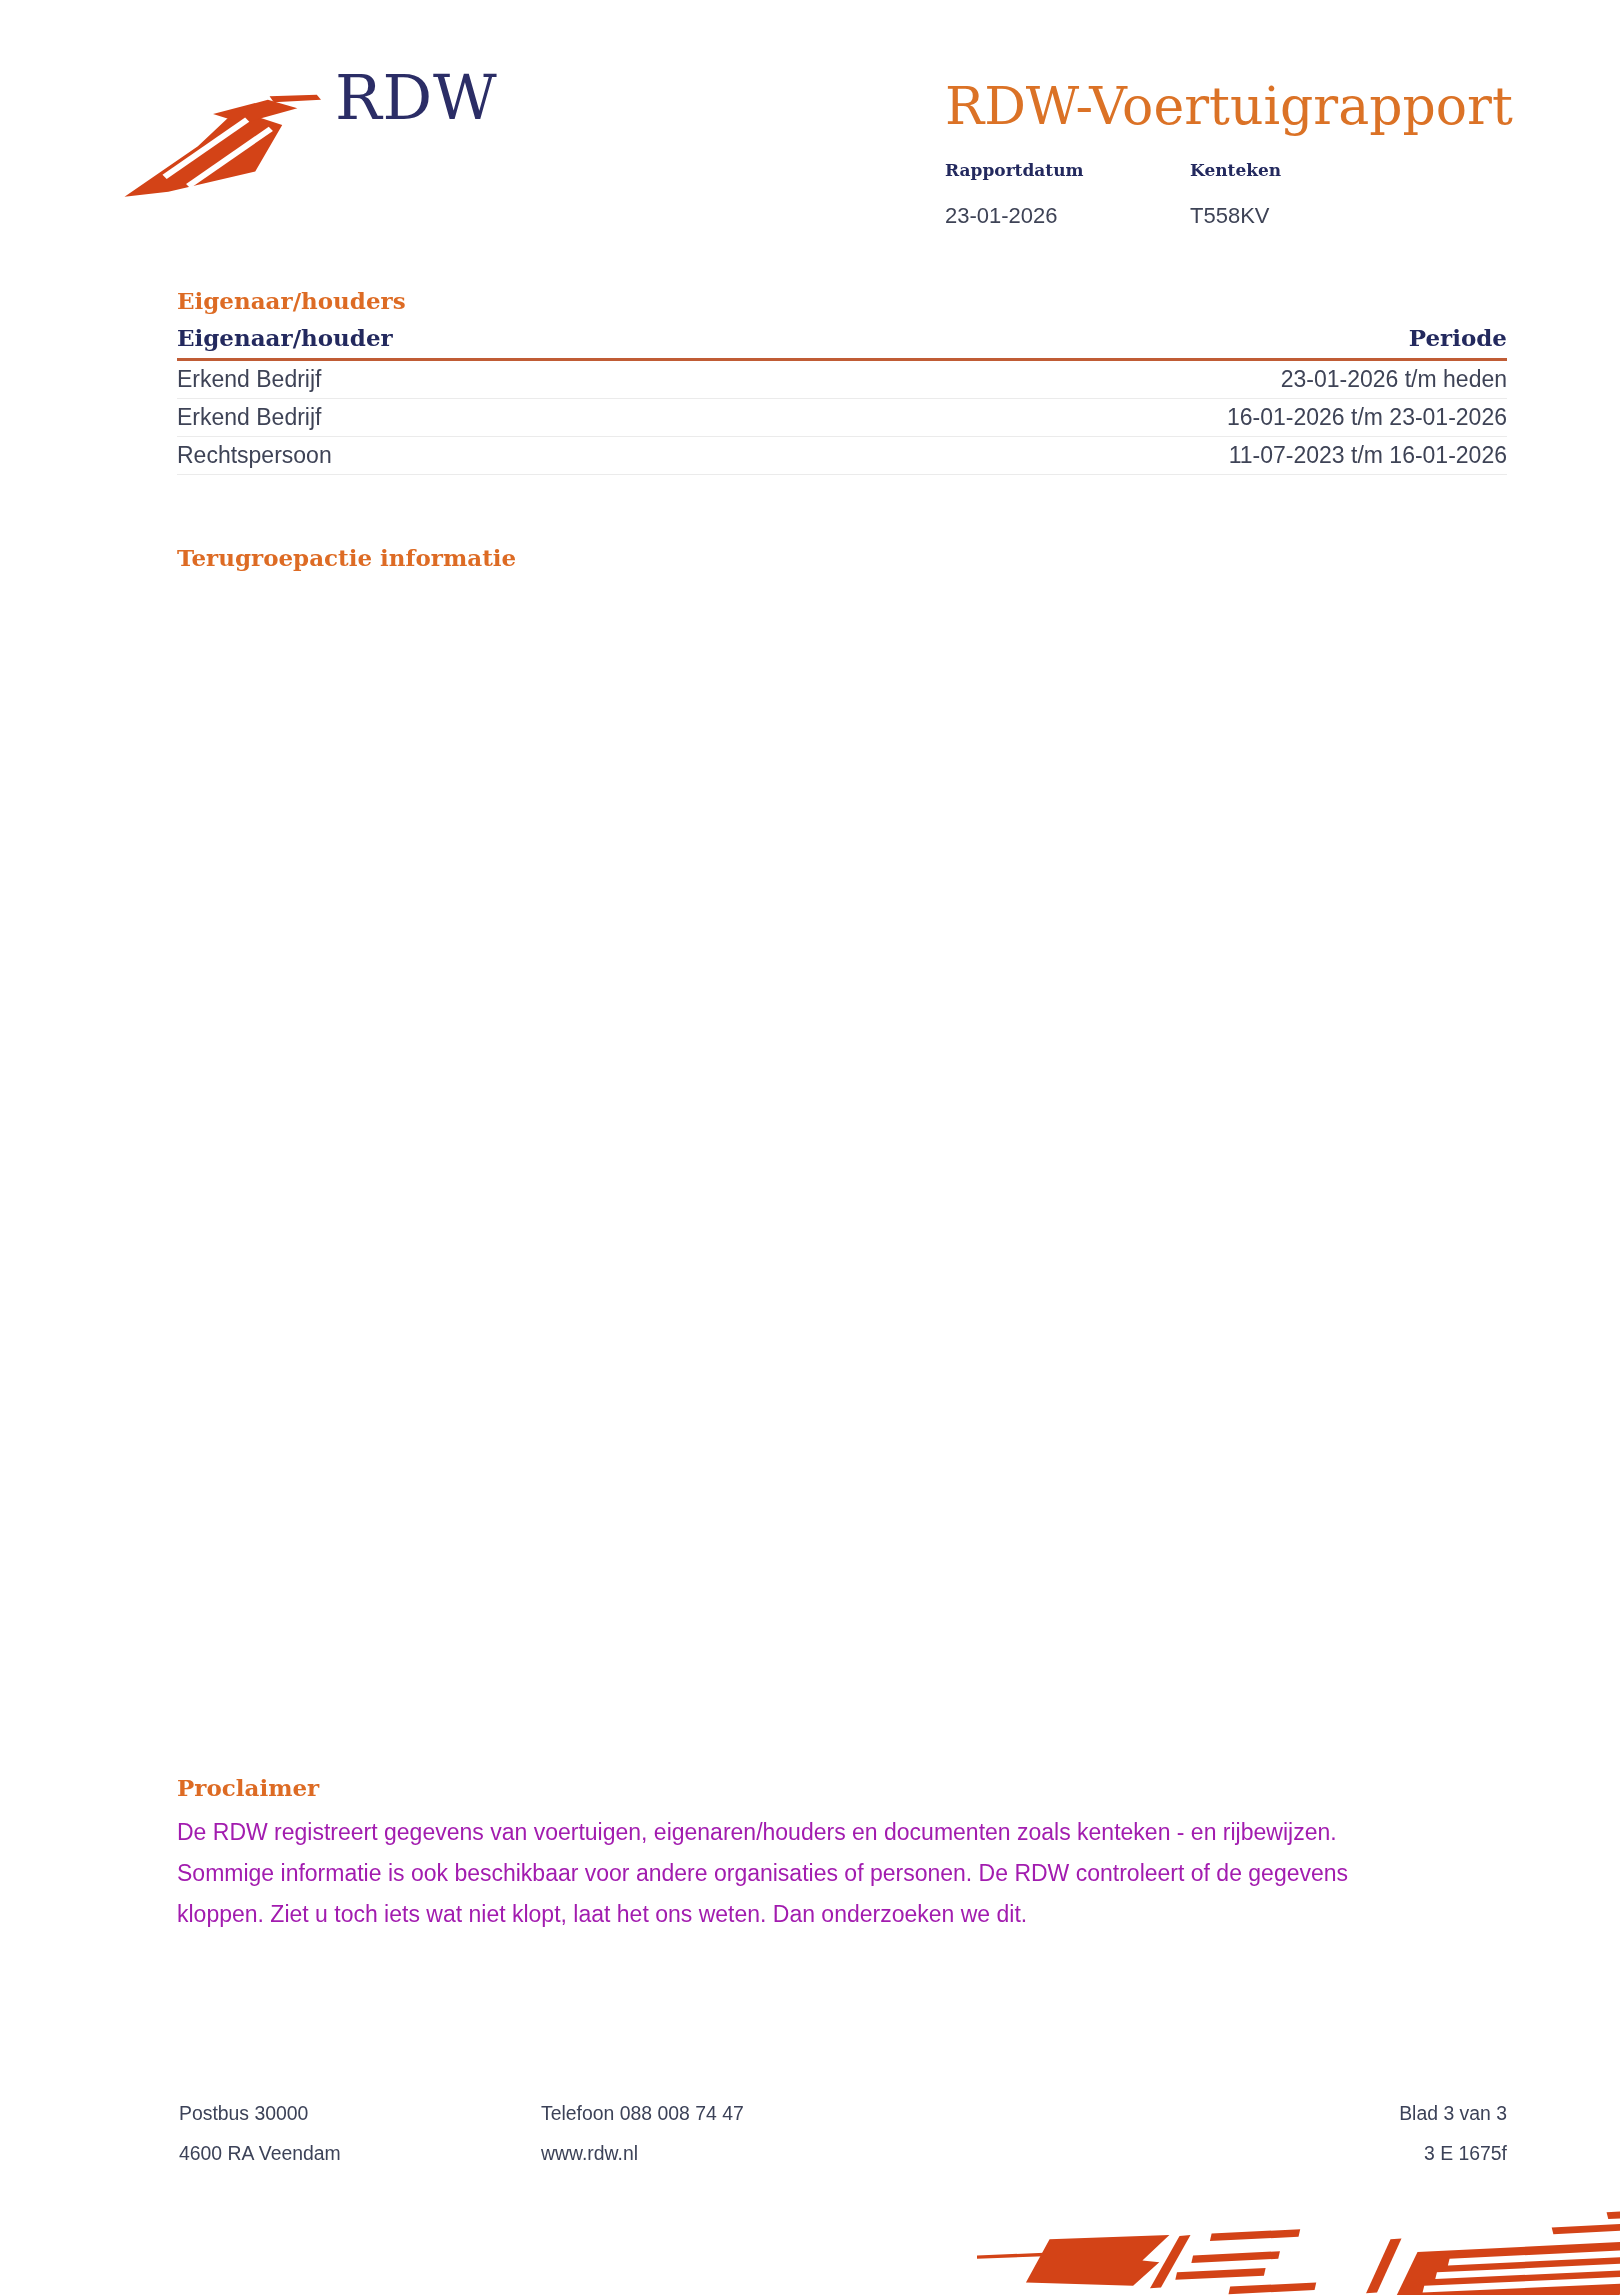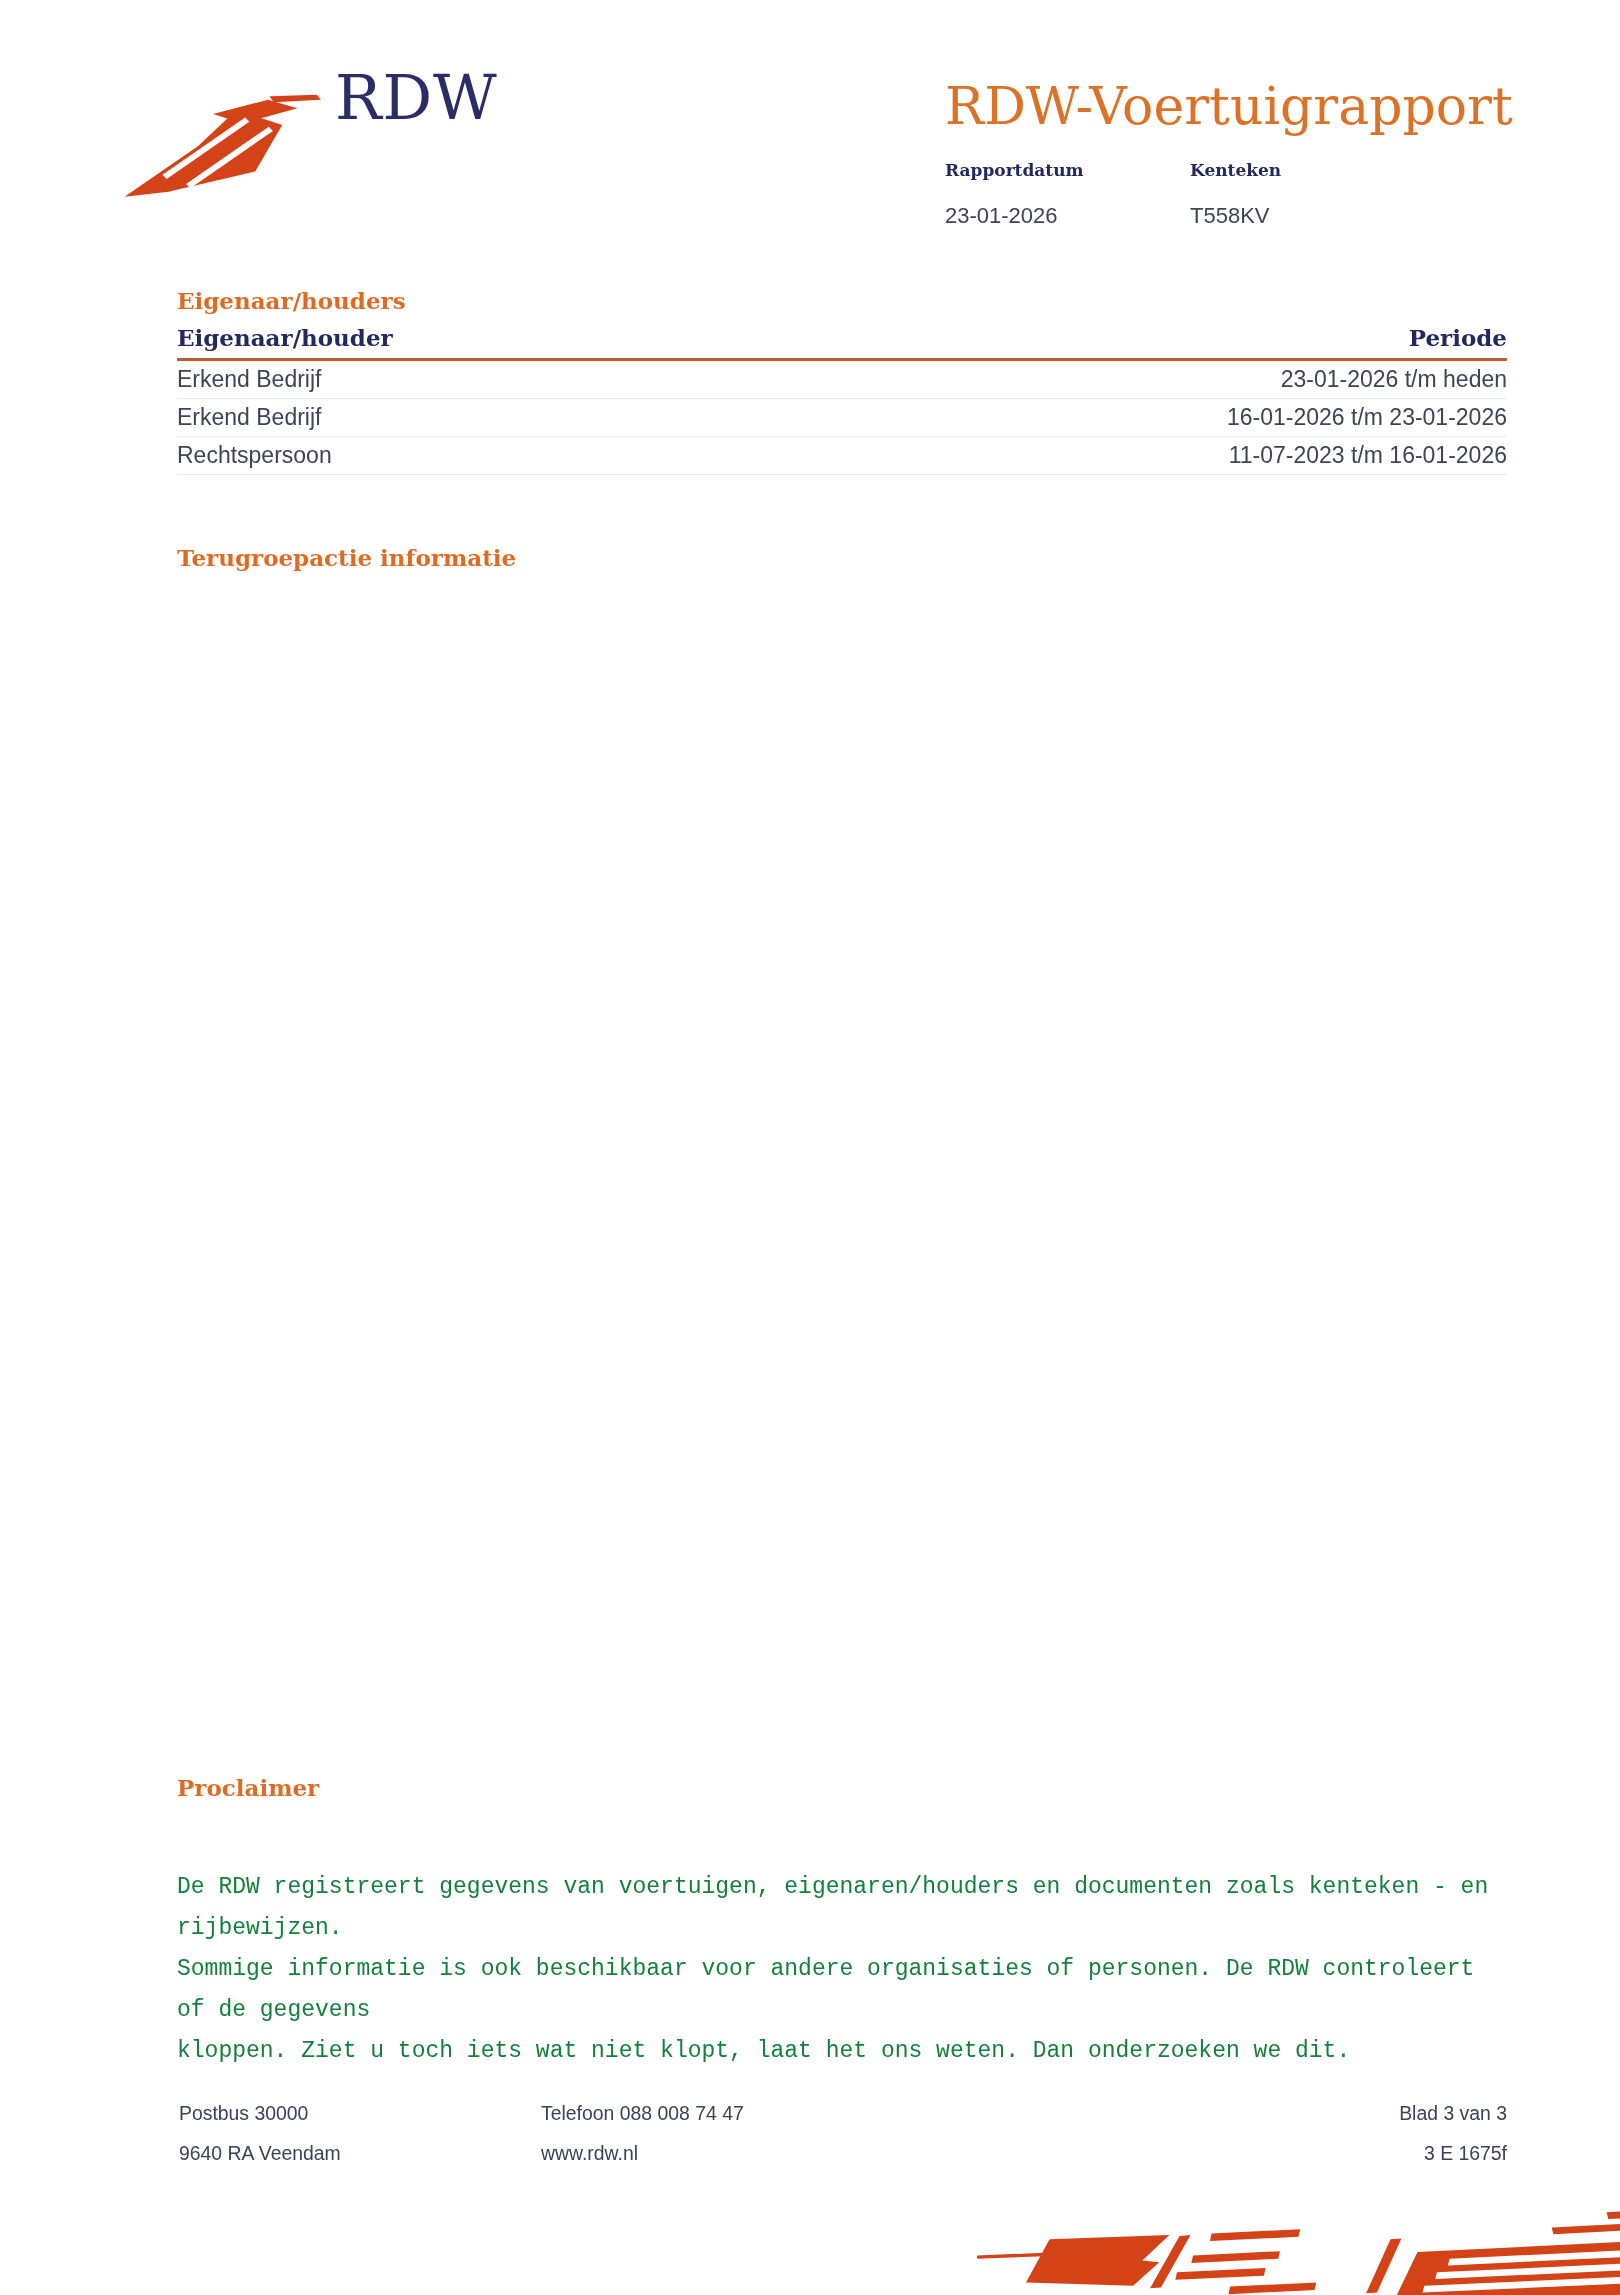--- a/index.html
+++ b/index.html
@@ -15,21 +15,21 @@
   .meta-value{top:204px;font-size:22px;color:#3e4356;line-height:1.1;}
   .col-a{left:897px;} .col-b{left:1142px;}
   .section-title{left:129px;font-size:23px;font-weight:bold;color:#dd6b24;line-height:1.1;}
   .owners-table{left:129px;top:324px;width:1330px;}
   .t-header{display:flex;justify-content:space-between;height:34px;
     font-family:"DejaVu Serif",serif;font-size:23px;font-weight:bold;color:#23295e;gap:36px;}
   .t-rule{height:2.5px;background:#c05c35;margin-bottom:0;}
   .t-row{display:flex;justify-content:space-between;align-items:center;height:37px;
     border-bottom:1.7px solid #ebebeb;font-size:23px;color:#3e4356;}
   .body-text{font-size:23px;color:#3e4356;line-height:1.1;}
-  .para{left:129px;top:1867px;width:1317px;font-size:23px;color:#15803d;line-height:41px;font-family:Liberation Mono, monospace;}
+  .para{left:129px;top:1812px;width:1317px;font-size:23px;color:#a21caf;line-height:41px;}
   .footer-line{font-size:19.4px;color:#3c4258;line-height:1.1;}
   .f-col1{left:131px;} .f-col2{left:493px;}
   .f-col3{width:253px;left:1206px;text-align:right;}
   .f-row1{top:2103px;} .f-row2{top:2143px;}
   .feather-svg{left:72px;top:93px;width:203px;height:113px;}
   .stripes-svg{left:929px;top:2208px;width:692px;height:88px;}
 </style>
 </head>
 <body>
 
@@ -81,21 +81,21 @@
   <div class="abs serif section-title" style="top:545px;">Terugroepactie informatie</div>
 
   <div class="abs serif section-title" style="top:1775px;">Proclaimer</div>
   <div class="abs para">
     <div>De RDW registreert gegevens van voertuigen, eigenaren/houders en documenten zoals kenteken - en rijbewijzen.</div>
     <div>Sommige informatie is ook beschikbaar voor andere organisaties of personen. De RDW controleert of de gegevens</div>
     <div>kloppen. Ziet u toch iets wat niet klopt, laat het ons weten. Dan onderzoeken we dit.</div>
   </div>
 
   <div class="abs footer-line f-col1 f-row1">Postbus 30000</div>
-  <div class="abs footer-line f-col1 f-row2">9640 RA Veendam</div>
+  <div class="abs footer-line f-col1 f-row2">4600 RA Veendam</div>
   <div class="abs footer-line f-col2 f-row1">Telefoon 088 008 74 47</div>
   <div class="abs footer-line f-col2 f-row2">www.rdw.nl</div>
   <div class="abs footer-line f-col3 f-row1">Blad 3 van 3</div>
   <div class="abs footer-line f-col3 f-row2">3 E 1675f</div>
 
   <svg class="abs stripes-svg" viewBox="0 0 820 104" xmlns="http://www.w3.org/2000/svg">
     <g fill="#d34317">
       <polygon points="0,56 80,53 80,57 0,60"></polygon>
       <polygon points="86,37 228,32 196,62 216,64 185,92 58,88"></polygon>
       <polygon points="240,33 253,32 218,94 205,95"></polygon>

